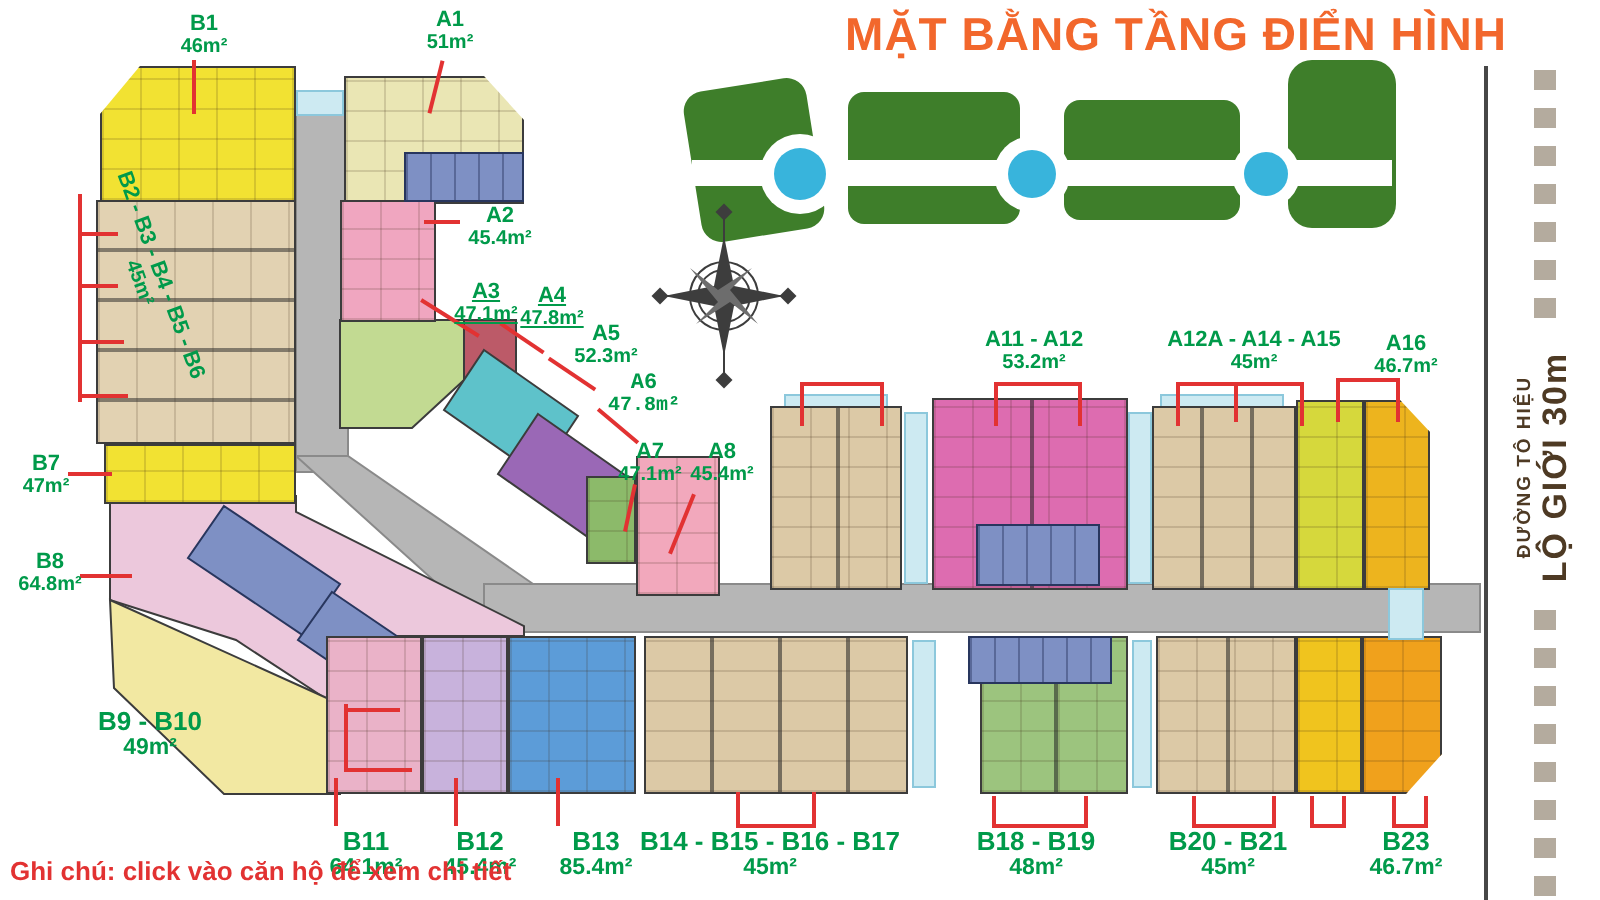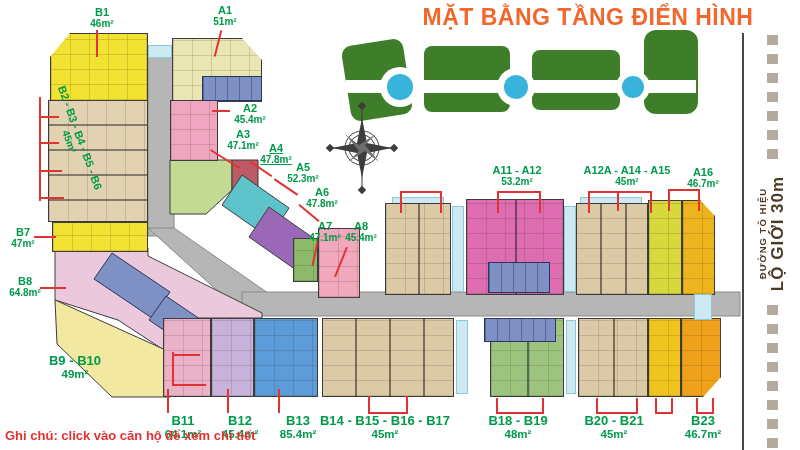--- a/index.html
+++ b/index.html
@@ -152,24 +152,24 @@
   <div class="core" style="left:484px;top:318px;width:72px;height:24px;"></div>
   <div class="cy" style="left:566px;top:320px;width:10px;height:74px;"></div>
   <div class="u tw" style="left:578px;top:318px;width:70px;height:79px;background-color:#dcc9a6;"></div>
   <div class="u" style="left:648px;top:318px;width:33px;height:79px;background-color:#f0c41e;"></div>
   <div class="u" style="left:681px;top:318px;width:40px;height:79px;background-color:#f0a11c;clip-path:polygon(0 0,100% 0,100% calc(100% - 20px),calc(100% - 18px) 100%,0 100%);"></div>
   <div class="cy" style="left:694px;top:294px;width:18px;height:26px;z-index:13;"></div>
 
   <div class="lbl" style="left:57px;top:6px;"><span>B1</span><span class="ar">46m²</span></div>
   <div class="lbl" style="left:180px;top:4px;"><span>A1</span><span class="ar">51m²</span></div>
   <div class="lbl" style="left:205px;top:102px;"><span>A2</span><span class="ar">45.4m²</span></div>
-  <div class="lbl" style="left:198px;top:128px;"><span>A3</span><span class="ar">47.1m²</span></div>
+  <div class="lbl" style="left:198px;top:140px;text-decoration:underline;"><span>A3</span><span class="ar">47.1m²</span></div>
   <div class="lbl" style="left:231px;top:142px;text-decoration:underline;"><span>A4</span><span class="ar">47.8m²</span></div>
   <div class="lbl" style="left:258px;top:161px;"><span>A5</span><span class="ar">52.3m²</span></div>
-  <div class="lbl" style="left:277px;top:186px;"><span>A6</span><span class="ar">47.8m²</span></div>
+  <div class="lbl" style="left:277px;top:186px;font-family:Liberation Mono, monospace;"><span>A6</span><span class="ar">47.8m²</span></div>
   <div class="lbl" style="left:280px;top:220px;"><span>A7</span><span class="ar">47.1m²</span></div>
   <div class="lbl" style="left:316px;top:220px;"><span>A8</span><span class="ar">45.4m²</span></div>
   <div class="lbl" style="left:472px;top:164px;"><span>A11 - A12</span><span class="ar">53.2m²</span></div>
   <div class="lbl wide" style="left:552px;top:164px;"><span>A12A - A14 - A15</span><span class="ar">45m²</span></div>
   <div class="lbl" style="left:658px;top:166px;"><span>A16</span><span class="ar">46.7m²</span></div>
   <div class="lbl wide rot" style="left:0px;top:128px;"><span>B2 - B3 - B4 - B5 - B6</span><span class="ar">45m²</span></div>
   <div class="lbl" style="left:-22px;top:226px;"><span>B7</span><span class="ar">47m²</span></div>
   <div class="lbl" style="left:-20px;top:275px;"><span>B8</span><span class="ar">64.8m²</span></div>
   <div class="lbl big wide" style="left:0px;top:354px;"><span>B9 - B10</span><span class="ar">49m²</span></div>
   <div class="lbl big" style="left:138px;top:414px;"><span>B11</span><span class="ar">64.1m²</span></div>

